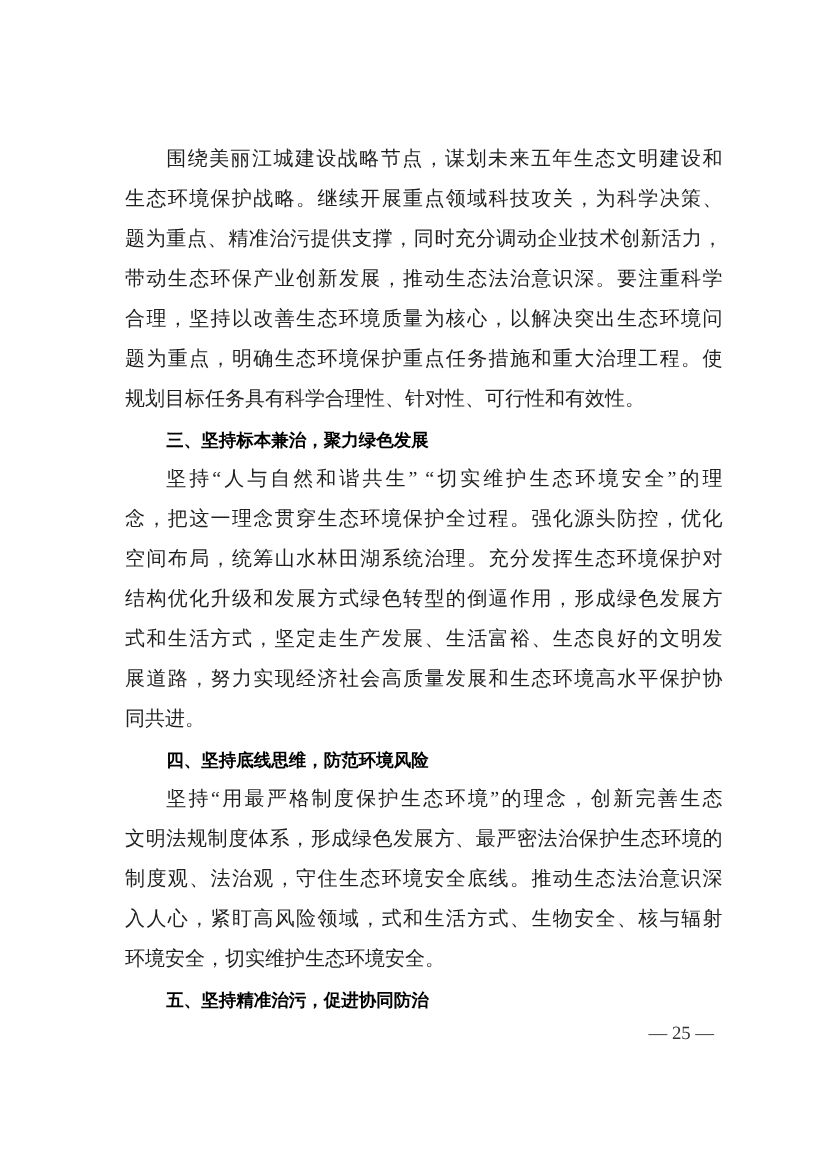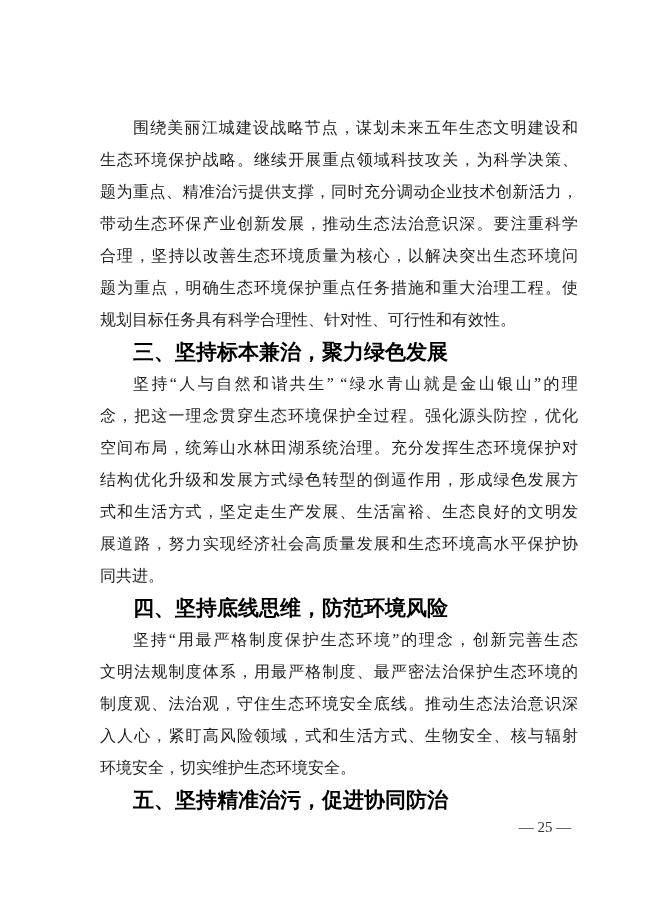--- a/index.html
+++ b/index.html
@@ -38,21 +38,21 @@
     text-indent: 33px;
   }
   .last {
     text-align: right;
     text-align-last: left;
   }
   .heading-line {
     font-family: "Liberation Sans", "DejaVu Sans", sans-serif;
     font-weight: bold;
     color: #000000;
-    font-size: 21px;
+    font-size: 14px;
     text-indent: 33px;
     text-align: left;
     text-align-last: auto;
   }
   .page-number {
     position: absolute;
     top: 816px;
     left: 495px;
     width: 100px;
     text-align: center;
@@ -71,32 +71,32 @@
     <div class="doc-line body-line indent">围绕美丽江城建设战略节点，谋划未来五年生态文明建设和</div>
     <div class="doc-line body-line">生态环境保护战略。继续开展重点领域科技攻关，为科学决策、</div>
     <div class="doc-line body-line">题为重点、精准治污提供支撑，同时充分调动企业技术创新活力，</div>
     <div class="doc-line body-line">带动生态环保产业创新发展，推动生态法治意识深。要注重科学</div>
     <div class="doc-line body-line">合理，坚持以改善生态环境质量为核心，以解决突出生态环境问</div>
     <div class="doc-line body-line">题为重点，明确生态环境保护重点任务措施和重大治理工程。使</div>
     <div class="doc-line body-line last">规划目标任务具有科学合理性、针对性、可行性和有效性。</div>
 
     <div class="doc-line heading-line">三、坚持标本兼治，聚力绿色发展</div>
 
-    <div class="doc-line body-line indent">坚持“人与自然和谐共生” “绿水青山就是金山银山”的理</div>
+    <div class="doc-line body-line indent">坚持“人与自然和谐共生” “切实维护生态环境安全”的理</div>
     <div class="doc-line body-line">念，把这一理念贯穿生态环境保护全过程。强化源头防控，优化</div>
     <div class="doc-line body-line">空间布局，统筹山水林田湖系统治理。充分发挥生态环境保护对</div>
     <div class="doc-line body-line">结构优化升级和发展方式绿色转型的倒逼作用，形成绿色发展方</div>
     <div class="doc-line body-line">式和生活方式，坚定走生产发展、生活富裕、生态良好的文明发</div>
     <div class="doc-line body-line">展道路，努力实现经济社会高质量发展和生态环境高水平保护协</div>
     <div class="doc-line body-line last">同共进。</div>
 
     <div class="doc-line heading-line">四、坚持底线思维，防范环境风险</div>
 
     <div class="doc-line body-line indent">坚持“用最严格制度保护生态环境”的理念，创新完善生态</div>
-    <div class="doc-line body-line">文明法规制度体系，用最严格制度、最严密法治保护生态环境的</div>
+    <div class="doc-line body-line">文明法规制度体系，形成绿色发展方、最严密法治保护生态环境的</div>
     <div class="doc-line body-line">制度观、法治观，守住生态环境安全底线。推动生态法治意识深</div>
     <div class="doc-line body-line">入人心，紧盯高风险领域，式和生活方式、生物安全、核与辐射</div>
     <div class="doc-line body-line last">环境安全，切实维护生态环境安全。</div>
 
     <div class="doc-line heading-line">五、坚持精准治污，促进协同防治</div>
 
   </div>
 
   <div class="page-number">— 25 —</div>
 </div>

